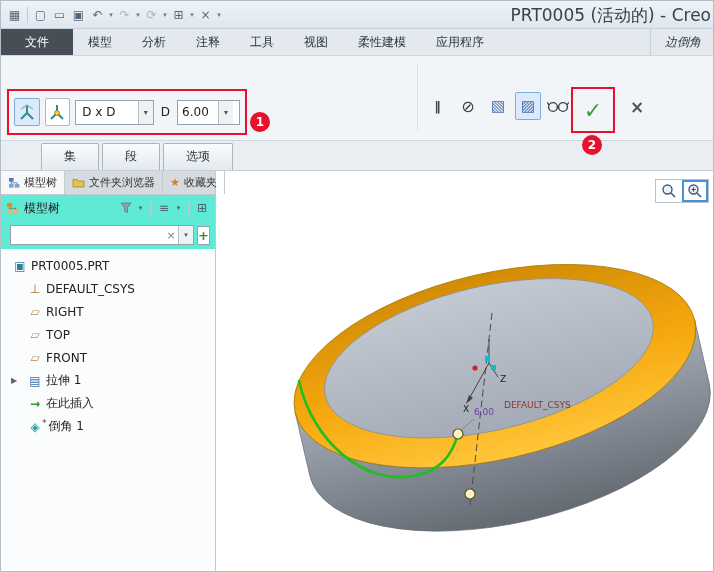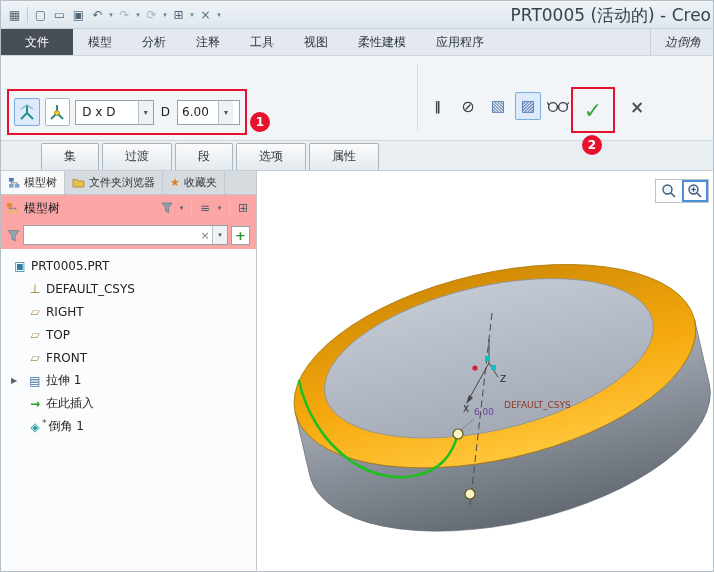--- a/index.html
+++ b/index.html
@@ -60,21 +60,21 @@
                 align-items:center; justify-content:center; font-size:17px; font-weight:bold; color:#4a525a; }
 
   
   .subtab-row { position:absolute; top:140px; left:0; width:714px; height:30px; background:#e9eef2;
                 border-bottom:1px solid #c6cfd7; display:flex; align-items:flex-end; padding-left:40px; }
   .stab { height:27px; line-height:25px; padding:0 22px; font-size:12px; color:#2f373e;
           border:1px solid #a9b4bd; border-bottom:none; background:linear-gradient(#fafbfc,#e3e9ee);
           margin-right:3px; border-radius:2px 2px 0 0; }
 
   
-  .left-panel { position:absolute; top:170px; left:0; width:256px; height:402px; background:#fca5a5;
+  .left-panel { position:absolute; top:170px; left:0; width:215px; height:402px; background:#5eead4;
                 border-right:1px solid #c2cad1; }
   .panel-tabs { height:24px; display:flex; background:#d6dbdf; border-bottom:1px solid #c2cad1; }
   .ptab { display:flex; align-items:center; gap:4px; padding:0 7px; font-size:11px; color:#333;
           border-right:1px solid #c2cad1; white-space:nowrap; }
   .ptab.active { background:#f6f8fa; }
   .ptab .star { color:#e07a1f; font-size:11px; }
   .tree-toolbar { height:26px; display:flex; align-items:center; padding:0 5px; gap:2px; }
   .tree-toolbar .hdr { font-size:12px; color:#222; margin-left:3px; }
   .tree-toolbar .spacer { flex:1; }
   .tb-ic { width:16px; height:18px; display:inline-flex; align-items:center; justify-content:center;
@@ -204,24 +204,22 @@
     </div>
     <div class="badge badge2">2</div>
 
     <div class="cancel-btn">
       <span>×</span>
     </div>
   </div>
 
   <div class="subtab-row">
     <div class="stab">集</div>
-    <div class="stab">过渡</div>
     <div class="stab">段</div>
     <div class="stab">选项</div>
-    <div class="stab">属性</div>
   </div>
 
   <div class="left-panel">
     <div class="panel-tabs">
       <div class="ptab active">
         <svg width="12" height="12" viewBox="0 0 12 12">
           <rect x="1" y="1" width="4.6" height="3.6" fill="#4a7ab5"></rect>
           <rect x="1" y="7" width="4.6" height="3.6" fill="#7aa3cf"></rect>
           <rect x="6.8" y="7" width="4.6" height="3.6" fill="#7aa3cf"></rect>
           <path d="M3.3 4.6 V7 M3.3 5.8 H9.1 V7" stroke="#6a7784" stroke-width="0.8" fill="none"></path>

